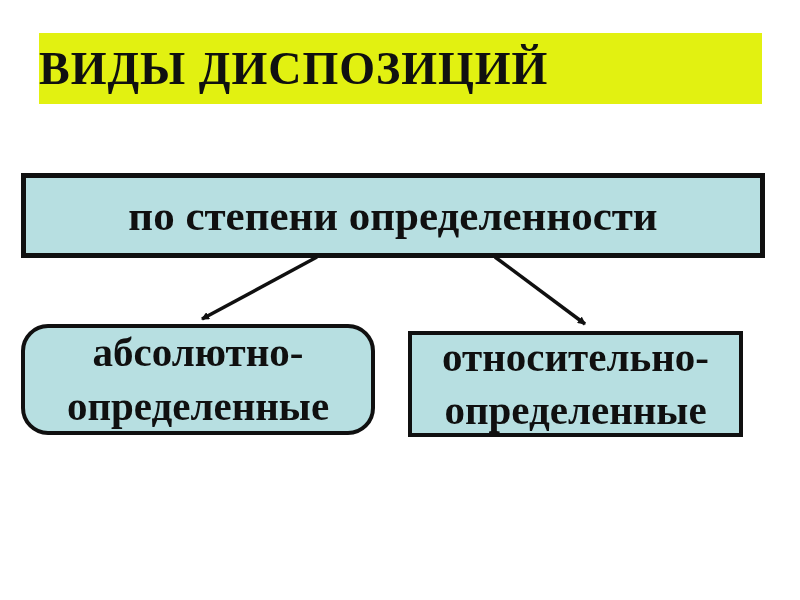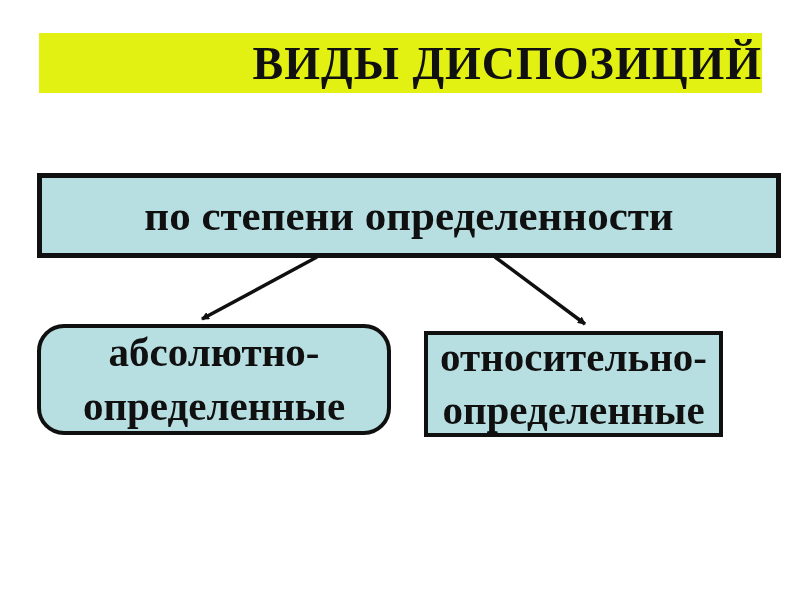--- a/index.html
+++ b/index.html
@@ -14,42 +14,41 @@
     background: var(--bg, #ffffff);
     font-family: "Liberation Serif", "DejaVu Serif", serif;
     color: var(--ink, #101010);
     overflow: hidden;
   }
   .banner {
     position: absolute;
     left: 39px;
     top: 33px;
     width: 723px;
-    height: 60px;
+    height: 71px;
     background: var(--banner, #e2f111);
     display: flex;
     align-items: center;
-    justify-content: flex-end;
+    justify-content: flex-start;
     font-weight: bold;
     font-size: 46px;
     letter-spacing: 1px;
     white-space: nowrap;
   }
   .node {
     position: absolute;
     background: var(--fill, #b7dfe1);
     border: 5px solid var(--ink, #101010);
     box-sizing: border-box;
     display: flex;
     align-items: center;
     justify-content: center;
     text-align: center;
     font-weight: bold;
     white-space: pre-line;
-    margin-left: 16px;
   }
   .node.root {
     left: 21px;
     top: 173px;
     width: 744px;
     height: 85px;
     font-size: 43px;
   }
   .node.child {
     border-width: 4px;
@@ -59,21 +58,21 @@
   .node.child.left {
     left: 21px;
     top: 324px;
     width: 354px;
     height: 111px;
     border-radius: 27px;
   }
   .node.child.right {
     left: 408px;
     top: 331px;
-    width: 299px;
+    width: 335px;
     height: 106px;
   }
   .connectors {
     position: absolute;
     left: 0;
     top: 0;
     width: 800px;
     height: 600px;
     pointer-events: none;
   }

